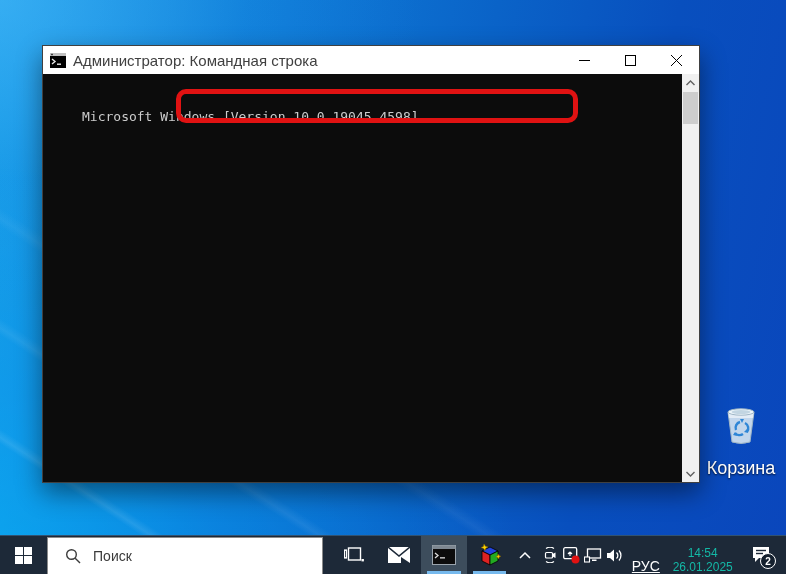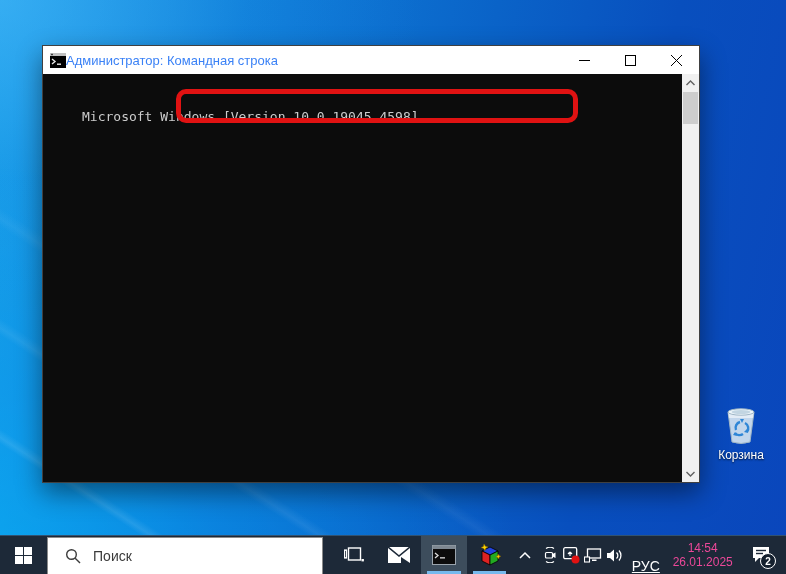--- a/index.html
+++ b/index.html
@@ -15,29 +15,29 @@
   .beams { position:absolute; inset:0; pointer-events:none;
     background:
       linear-gradient(33deg, rgba(255,255,255,0) 12%, rgba(255,255,255,.10) 12.6%, rgba(255,255,255,0) 13.4%),
       linear-gradient(33deg, rgba(255,255,255,0) 22%, rgba(255,255,255,.07) 22.7%, rgba(255,255,255,0) 23.6%),
       linear-gradient(33deg, rgba(255,255,255,0) 32%, rgba(255,255,255,.05) 32.8%, rgba(255,255,255,0) 33.8%);
   }
 
   
   .recycle { position:absolute; left:704px; top:404px; width:74px; text-align:center; }
   .recycle .glyph { display:block; margin:0 auto; }
-  .recycle .label { display:block; margin-top:2px; color:#fff; font-size:12px; text-shadow:0 1px 2px rgba(0,0,0,.8); }
+  .recycle .label { display:block; margin-top:12px; color:#fff; font-size:18px; text-shadow:0 1px 2px rgba(0,0,0,.8); }
 
   
   .win { position:absolute; left:42px; top:45px; width:658px; height:438px;
     border:1px solid #404040; background:#0c0c0c; box-shadow:0 10px 24px rgba(0,0,0,.45); }
   .titlebar { position:absolute; left:0; top:0; right:0; height:28px; background:#ffffff;
     display:flex; align-items:center; }
   .titlebar .appicon { margin-left:7px; width:16px; height:15px; flex:0 0 auto; }
-  .titlebar .title { font-size:13px; color:#3b82f6; white-space:nowrap; }
+  .titlebar .title { margin-left:7px; font-size:15px; color:#404040; white-space:nowrap; }
   .controls { position:absolute; right:0; top:0; height:28px; display:flex; }
   .ctrl { width:46px; height:28px; display:flex; align-items:center; justify-content:center; }
 
   .console { position:absolute; left:0; top:28px; right:17px; bottom:0; background:#0c0c0c;
     font-family:"DejaVu Sans Mono","Liberation Mono",monospace; font-size:13px; line-height:16px;
     color:#cccccc; padding:3px 0 0 3px; white-space:pre; overflow:hidden; }
   .console .line { height:16px;padding-left:36px; }
 
   .hl-box { position:absolute; left:133px; top:43px; width:402px; height:34px;
     border:5px solid #e01212; border-radius:10px; pointer-events:none; }
@@ -60,22 +60,22 @@
   .searchbox .mag { margin-left:17px; }
   .searchbox .ph { margin-left:12px; font-size:14px; color:#3b3b3b; }
   .tv { width:46px; } .mail { width:46px; }
   .task-app { width:46px; }
   .task-app.active { background:#3d4d5c; }
   .task-app .underline { position:absolute; left:6px; right:6px; bottom:0; height:3px; background:#76b9ed; }
   .chev { width:28px; }
   .tray-ic { width:22px; display:flex; align-items:center; justify-content:center; position:relative; }
   .lang { width:42px; display:flex; align-items:flex-end; justify-content:center;
     color:#fff; font-size:14px;text-decoration:underline; }
-  .clock { width:74px; display:flex; flex-direction:column; align-items:center; justify-content:center;
-    color:#ec4899; font-size:12px; line-height:14px; }
+  .clock { width:74px; display:flex; flex-direction:column; align-items:center; justify-content:flex-end;
+    color:#14b8a6; font-size:12px; line-height:14px; }
   .notif { width:44px; position:relative; }
   .badge { position:absolute; right:6px; bottom:5px; width:16px; height:16px; border-radius:50%;
     background:#14202e; border:1px solid #fff; color:#fff; font-size:10px; font-weight:bold;
     display:flex; align-items:center; justify-content:center; }
   .gap8 { width:8px; } .gap4 { width:4px; }
 </style>
 </head>
 <body>
 
 <div class="screen">

